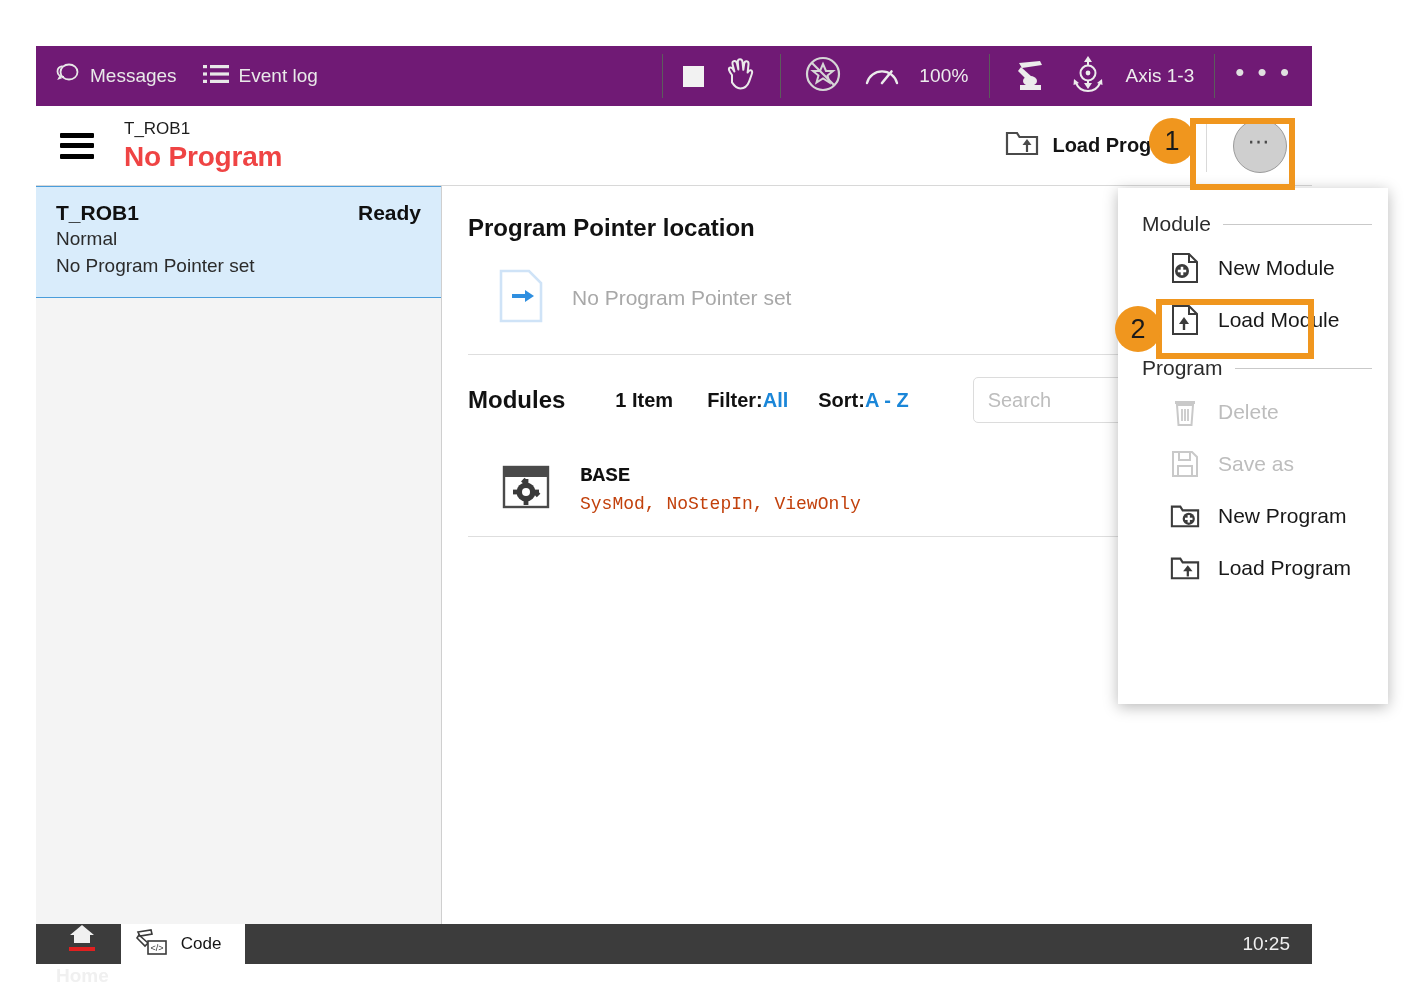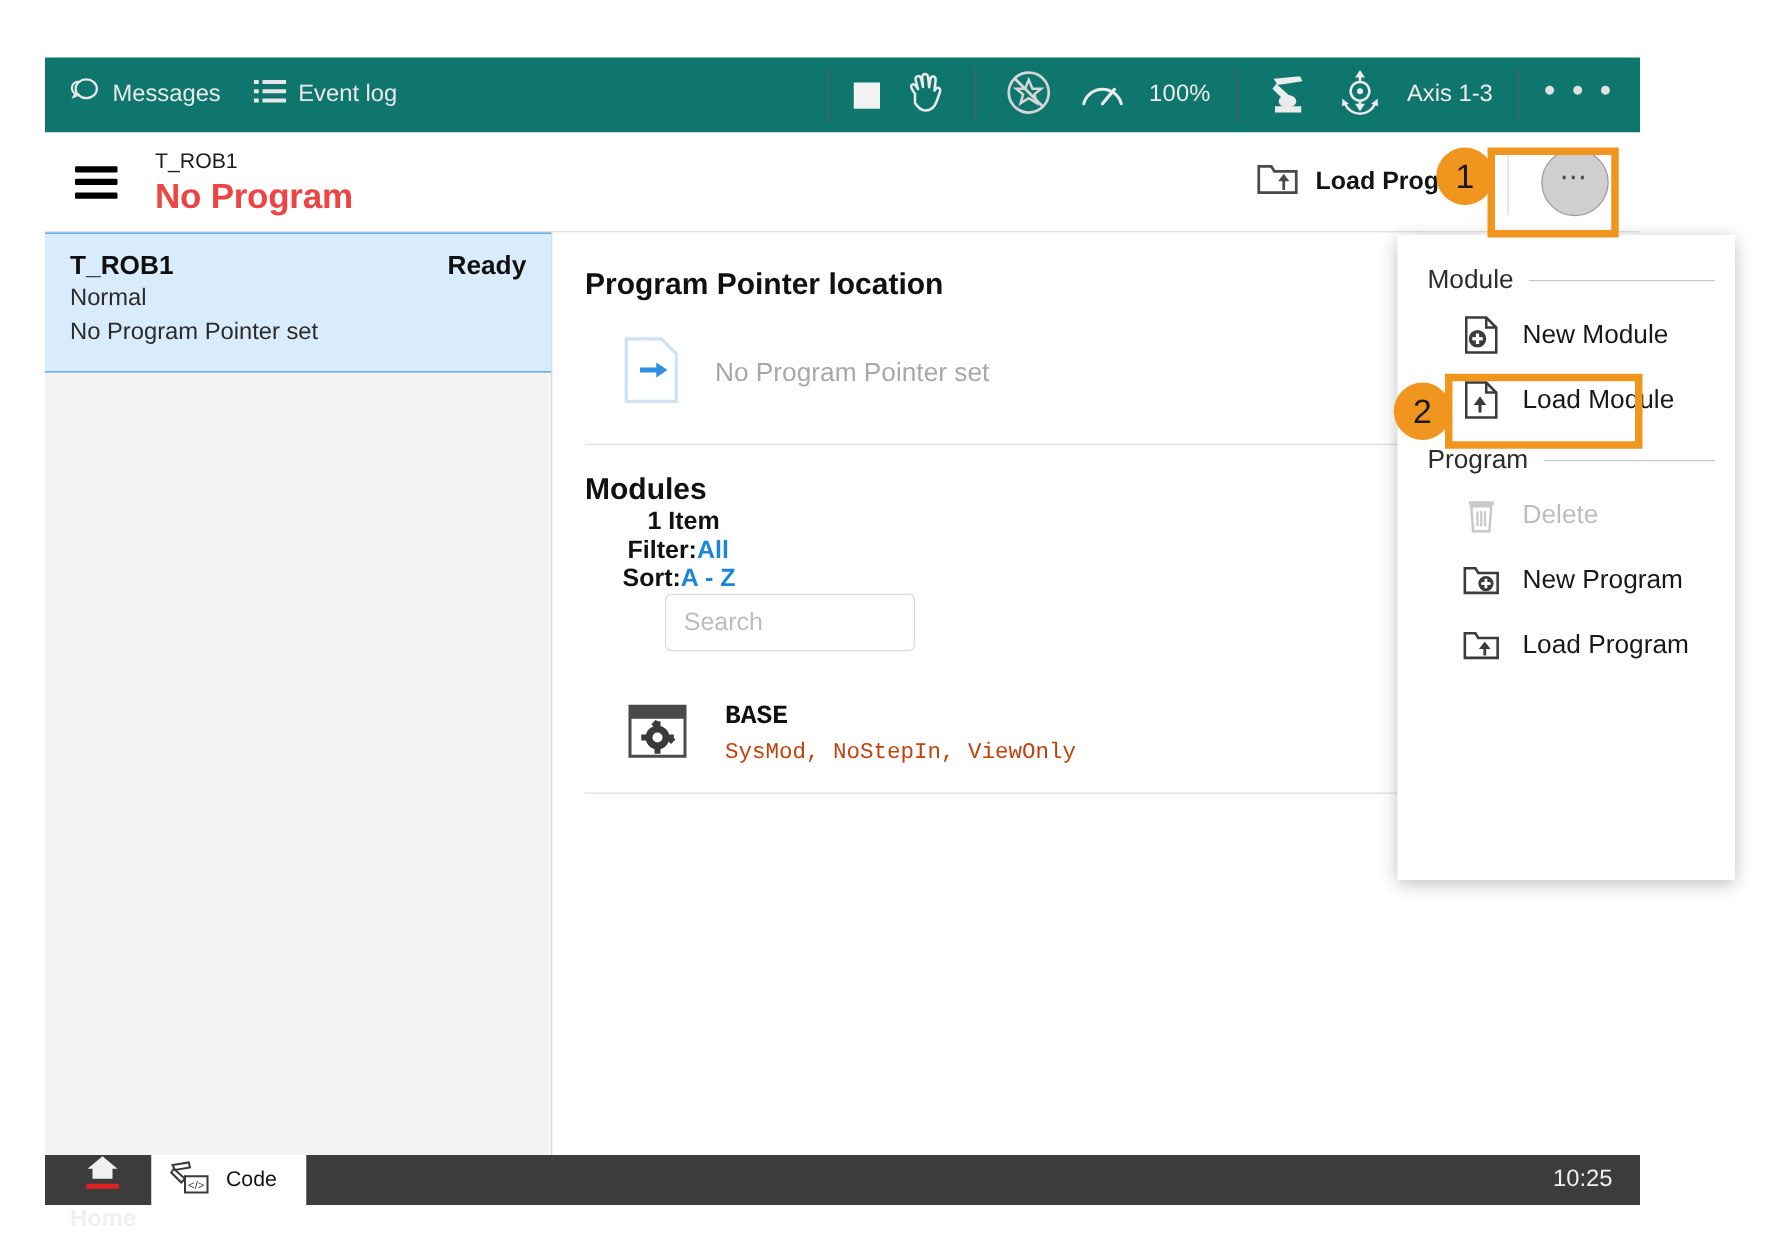--- a/index.html
+++ b/index.html
@@ -15,21 +15,21 @@
     position: absolute;
     left: 36px; top: 46px;
     width: 1276px; height: 918px;
     background: #ffffff;
   }
 
   
   .topbar {
     position: absolute; left: 0; top: 0;
     width: 1276px; height: 60px;
-    background: #0f766e;
+    background: #701a75;
     display: flex; align-items: stretch;
     color: #e8e8e8;
   }
   .tb-left { display: flex; align-items: center; padding-left: 18px; gap: 26px; flex: 0 0 auto; }
   .tb-item { display: flex; align-items: center; gap: 10px; font-size: 19px; color: #e9e9e9; height: 60px; }
   .tb-sep { width: 1px; background: #5c5c5c; margin: 8px 0; flex: 0 0 1px; }
   .tb-group { display: flex; align-items: center; gap: 18px; padding: 0 20px; height: 60px; }
   .tb-spacer { flex: 1 1 auto; }
   .pct { font-size: 19px; color: #ededed; letter-spacing: .2px; }
   .axis-lbl { font-size: 19px; color: #ededed; }
@@ -76,21 +76,21 @@
   .task-name { font-size: 21px; font-weight: bold; color: #101010; }
   .task-state { margin-left: auto; font-size: 21px; font-weight: bold; color: #101010; }
   .task-line { font-size: 19px; color: #2b2b2b; line-height: 27px; }
 
   .main-pane { flex: 1 1 auto; background: #fff; position: relative; padding: 0 0 0 26px; }
   .sect-title { font-size: 24px; font-weight: bold; color: #111; padding-top: 28px; }
   .pp-row { display: flex; align-items: center; gap: 28px; padding: 26px 0 26px 30px; }
   .pp-text { font-size: 21px; color: #a8a8a8; }
   .hr { height: 1px; background: #dedede; margin-right: 14px; }
 
-  .mod-head { display: flex; align-items: flex-start; padding: 22px 0 20px 0; flex-direction: column; }
+  .mod-head { display: flex; align-items: center; padding: 22px 0 20px 0; }
   .mod-title { font-size: 24px; font-weight: bold; color: #111; }
   .mod-count { font-size: 20px; font-weight: bold; color: #111; margin-left: 50px; }
   .mod-filter { font-size: 20px; font-weight: bold; color: #111; margin-left: 34px; }
   .mod-filter b { color: #1a86d8; font-weight: bold; }
   .mod-sort { font-size: 20px; font-weight: bold; color: #111; margin-left: 30px; }
   .mod-sort b { color: #1a86d8; font-weight: bold; }
   .search-box {
     margin-left: 64px; width: 200px; height: 46px;
     border: 1px solid #dcdcdc; border-radius: 5px; background: #fff;
     display: flex; align-items: center; padding: 0 14px;
@@ -403,20 +403,30 @@
           <rect x="3" y="4" width="20" height="3" fill="#c9c9c9"></rect>
           <path d="M5 8 L21 8 L19.5 28 L6.5 28 Z" fill="none" stroke="#c9c9c9" stroke-width="2"></path>
           <line x1="10" y1="12" x2="10" y2="24" stroke="#c9c9c9" stroke-width="1.8"></line>
           <line x1="13" y1="12" x2="13" y2="24" stroke="#c9c9c9" stroke-width="1.8"></line>
           <line x1="16" y1="12" x2="16" y2="24" stroke="#c9c9c9" stroke-width="1.8"></line>
         </svg>
       </span>
       <span>Delete</span>
     </div>
 
+    <div class="dd-item disabled">
+      <span class="dd-ico">
+        <svg width="28" height="28" viewBox="0 0 28 28">
+          <path d="M2 2 L21 2 L26 7 L26 26 L2 26 Z" fill="none" stroke="#c9c9c9" stroke-width="2"></path>
+          <rect x="8" y="2" width="11" height="8" fill="none" stroke="#c9c9c9" stroke-width="2"></rect>
+          <rect x="7" y="16" width="14" height="10" fill="none" stroke="#c9c9c9" stroke-width="2"></rect>
+        </svg>
+      </span>
+      <span>Save as</span>
+    </div>
 
 
     <div class="dd-item">
       <span class="dd-ico">
         <svg width="32" height="28" viewBox="0 0 32 28">
           <path d="M2 4 L11 4 L13.5 8 L30 8 L30 25 L2 25 Z" fill="none" stroke="#3b3b3b" stroke-width="2.2"></path>
           <circle cx="20" cy="17" r="6.5" fill="#3b3b3b"></circle>
           <rect x="18.8" y="13" width="2.4" height="8" fill="#fff"></rect>
           <rect x="16" y="15.8" width="8" height="2.4" fill="#fff"></rect>
         </svg>

